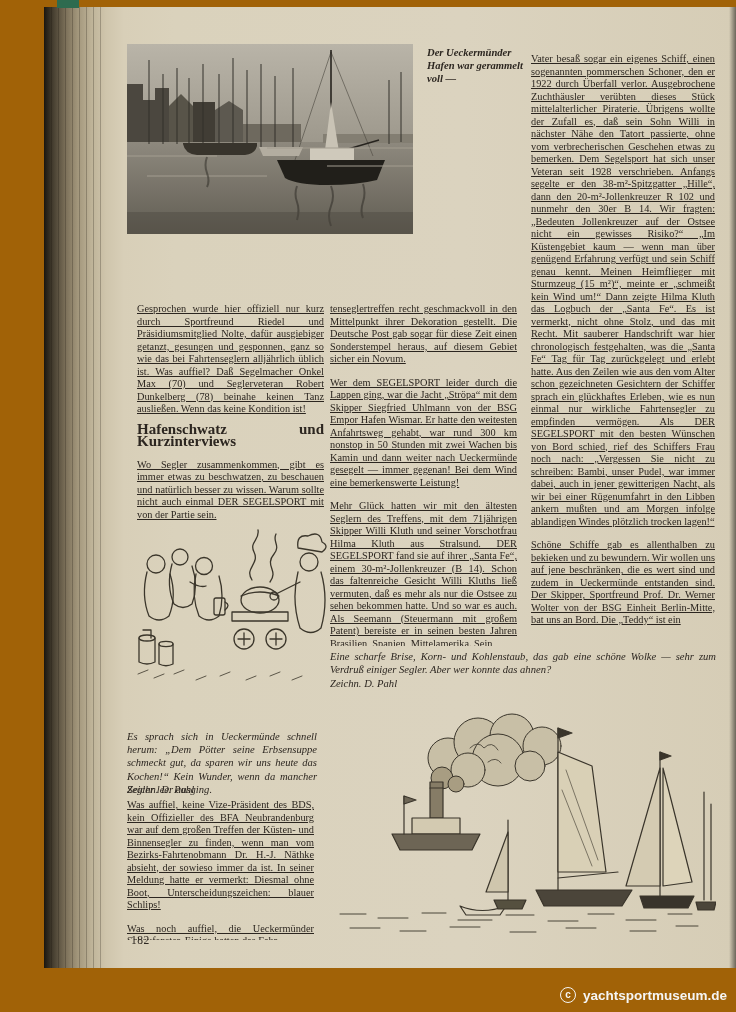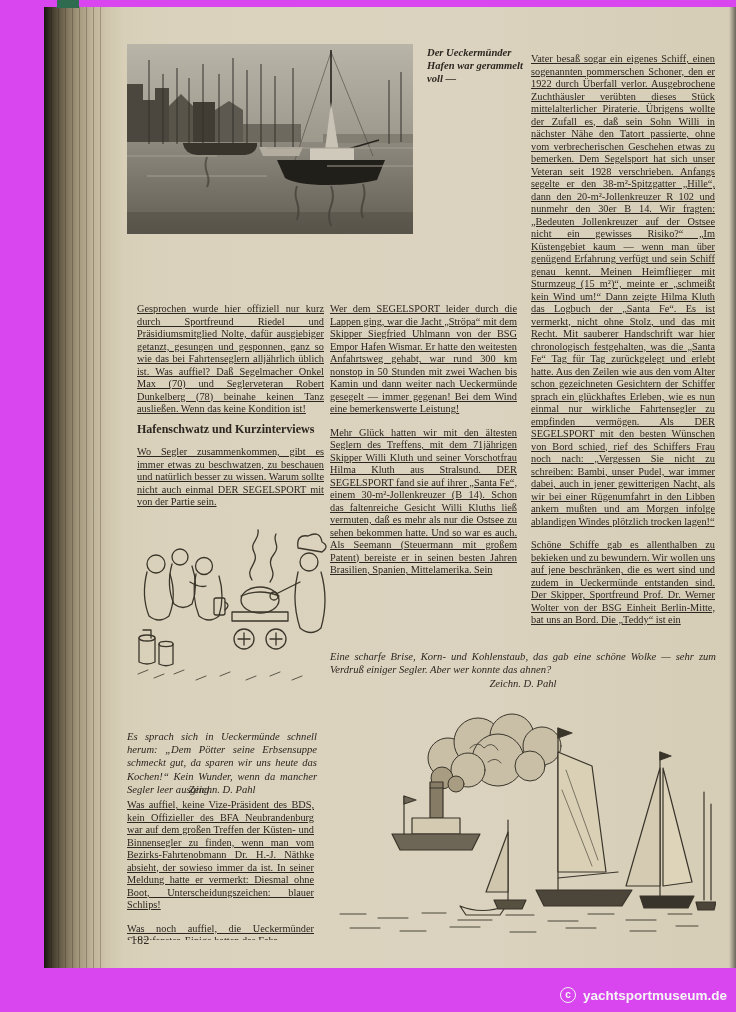--- a/index.html
+++ b/index.html
@@ -1,19 +1,19 @@
 <!DOCTYPE html>
 <html lang="de"><head>
 <meta charset="utf-8">
 <style>
   * { margin:0; padding:0; box-sizing:border-box; }
   body { background:#222; }
   .scan {
     position:relative; width:736px; height:1012px; overflow:hidden;
-    background:#d946ef; font-family:"Liberation Serif", serif; color:#2c2620;
+    background:#a16207; font-family:"Liberation Serif", serif; color:#2c2620;
   }
   .page {
     position:absolute; left:44px; top:7px; width:692px; height:961px;
     background:
       linear-gradient(90deg, #1b1710 0px, #4a4233 10px, #7d715a 22px, #a3977c 34px,
         #bfb499 48px, #cfc5ac 62px, #d8cfb8 80px, #dad2bc 130px, #dbd3bf 420px, #d6cdb6 100%);
   }
   .spine-lines {
     position:absolute; left:44px; top:7px; width:58px; height:961px;
     background:repeating-linear-gradient(90deg, rgba(25,20,12,0.25) 0 1px, transparent 1px 7px);
@@ -27,27 +27,27 @@
   .cartoon { left:130px; top:512px; width:198px; height:184px; }
   .sail-drawing { left:330px; top:700px; width:386px; height:242px; }
 
   .body-text { font-size:10.3px; line-height:12.5px; text-align:justify; hyphens:auto; }
   .body-text p { margin:11px 0 7px 0;text-decoration:underline; }
   .col { position:absolute; }
   .col-right { left:531px; top:42px; width:184px; height:606px; overflow:hidden; }
   .col-left-1 { left:137px; top:292px; width:187px; }
   .col-mid { left:330px; top:292px; width:187px; height:354px; overflow:hidden; }
   .col-left-2 { left:127px; top:788px; width:187px; height:152px; overflow:hidden; }
-  .heading { font-size:12px; font-weight:bold; margin:5px 0 7px 0; }
+  .heading { font-size:15px; font-weight:bold; margin:5px 0 7px 0; }
 
   .caption { position:absolute; font-style:italic; font-size:10.6px; line-height:13.2px; text-align:justify; }
   .photo-caption { left:427px; top:46px; width:102px; font-weight:bold; text-align:left; }
   .cartoon-caption { left:127px; top:702px; width:190px;margin-top:28px; }
   .drawing-caption { left:330px; top:650px; width:386px; }
-  .credit { text-align:center; font-style:italic; }
+  .credit { text-align:left; font-style:italic; }
   .cartoon-caption .credit { margin-top:-13.2px; }
   .drawing-caption .credit { margin-top:1px; }
 
   .page-number { position:absolute; left:131px; top:934px; font-size:11.5px; letter-spacing:0.5px; }
 
   .watermark {
     position:absolute; right:9px; top:987px; display:flex; align-items:center; gap:7px;
     color:#f5f5f5; font-family:"Liberation Sans", sans-serif; font-size:13.5px; font-weight:bold;
   }
   .copy-icon {
@@ -132,20 +132,21 @@
     <p>Schöne Schiffe gab es allenthalben zu bekieken und zu bewundern. Wir wollen uns auf jene beschränken, die es wert sind und zudem in Ueckermünde entstanden sind. Der Skipper, Sportfreund Prof. Dr. Werner Wolter von der BSG Einheit Berlin-Mitte, bat uns an Bord. Die „Teddy“ ist ein</p>
   </div>
 
   <div class="col col-left-1 body-text">
     <p>Gesprochen wurde hier offiziell nur kurz durch Sportfreund Riedel und Präsidiumsmitglied Nolte, dafür ausgiebiger getanzt, gesungen und gesponnen, ganz so wie das bei Fahrtenseglern alljährlich üblich ist. Was auffiel? Daß Segelmacher Onkel Max (70) und Seglerveteran Robert Dunkelberg (78) beinahe keinen Tanz ausließen. Wenn das keine Kondition ist!</p>
     <h3 class="heading">Hafenschwatz und Kurzinterviews</h3>
     <p>Wo Segler zusammenkommen, gibt es immer etwas zu beschwatzen, zu beschauen und natürlich besser zu wissen. Warum sollte nicht auch einmal DER SEGELSPORT mit von der Partie sein.</p>
   </div>
 
   <div class="col col-mid body-text">
+    <p>tenseglertreffen recht geschmackvoll in den Mittelpunkt ihrer Dekoration gestellt. Die Deutsche Post gab sogar für diese Zeit einen Sonderstempel heraus, auf diesem Gebiet sicher ein Novum.</p>
     <p>Wer dem SEGELSPORT leider durch die Lappen ging, war die Jacht „Ströpa“ mit dem Skipper Siegfried Uhlmann von der BSG Empor Hafen Wismar. Er hatte den weitesten Anfahrtsweg gehabt, war rund 300 km nonstop in 50 Stunden mit zwei Wachen bis Kamin und dann weiter nach Ueckermünde gesegelt — immer gegenan! Bei dem Wind eine bemerkenswerte Leistung!</p>
     <p>Mehr Glück hatten wir mit den ältesten Seglern des Treffens, mit dem 71jährigen Skipper Willi Kluth und seiner Vorschotfrau Hilma Kluth aus Stralsund. DER SEGELSPORT fand sie auf ihrer „Santa Fe“, einem 30-m²-Jollenkreuzer (B 14). Schon das faltenreiche Gesicht Willi Kluths ließ vermuten, daß es mehr als nur die Ostsee zu sehen bekommen hatte. Und so war es auch. Als Seemann (Steuermann mit großem Patent) bereiste er in seinen besten Jahren Brasilien, Spanien, Mittelamerika. Sein</p>
   </div>
 
   <figure class="cartoon">
     <svg viewBox="0 0 198 184" width="100%" height="100%">
       <g fill="none" stroke="#3b362b" stroke-width="1.3" stroke-linecap="round" stroke-linejoin="round">
         <circle cx="26" cy="52" r="9"></circle>
         <path d="M17 60 q-6 24 2 44 q10 8 20 0 q8 -20 1 -42"></path>
         <circle cx="50" cy="45" r="8"></circle>

